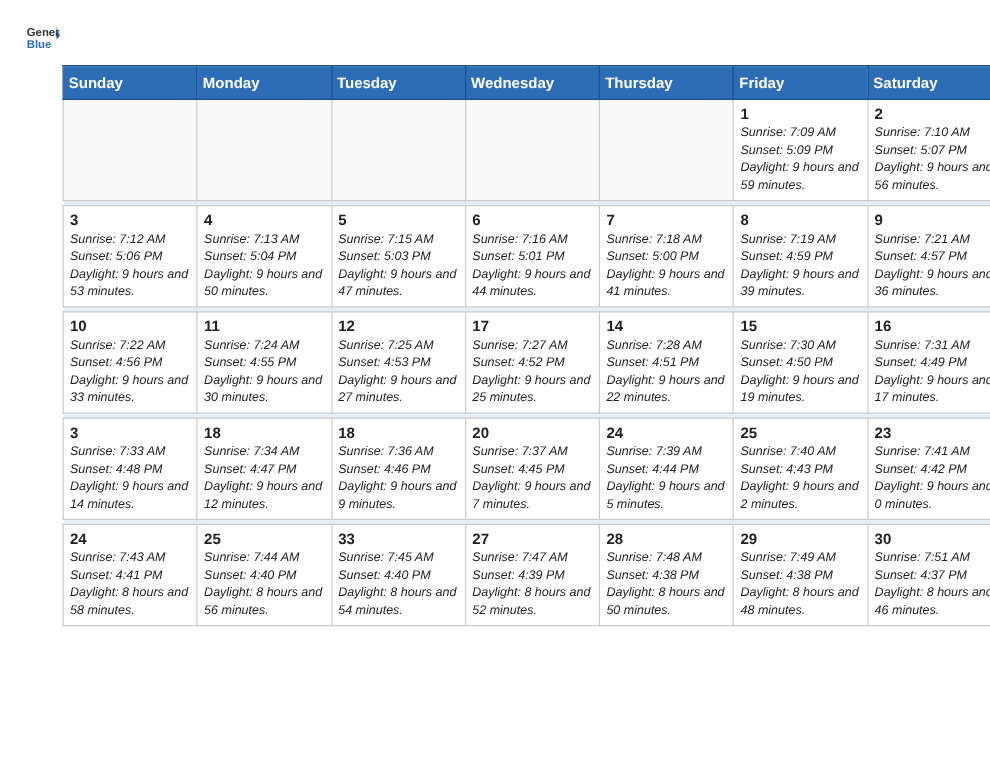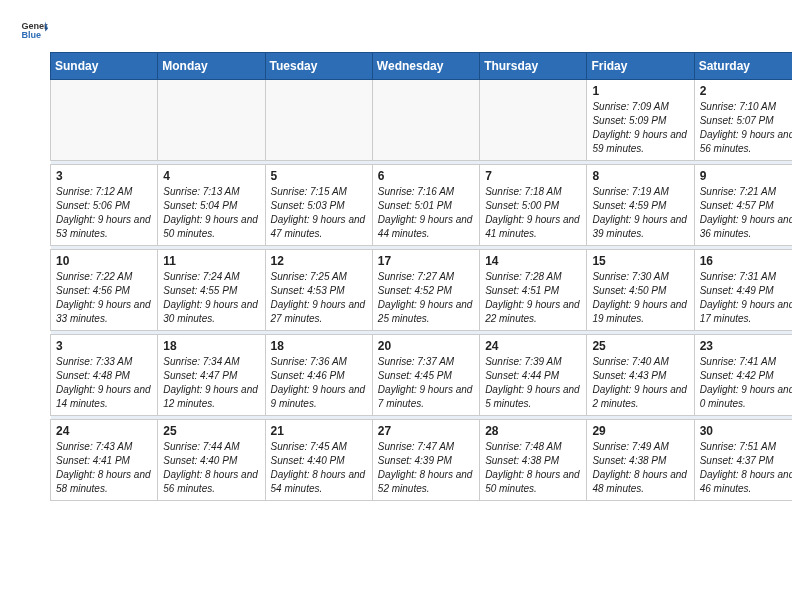--- a/index.html
+++ b/index.html
@@ -239,21 +239,21 @@
       <tr>
         <td>
           <span class="day-number">24</span>
           <div class="day-info">Sunrise: 7:43 AM<br>Sunset: 4:41 PM<br>Daylight: 8 hours and 58 minutes.</div>
         </td>
         <td>
           <span class="day-number">25</span>
           <div class="day-info">Sunrise: 7:44 AM<br>Sunset: 4:40 PM<br>Daylight: 8 hours and 56 minutes.</div>
         </td>
         <td>
-          <span class="day-number">21</span>
+          <span class="day-number">33</span>
           <div class="day-info">Sunrise: 7:45 AM<br>Sunset: 4:40 PM<br>Daylight: 8 hours and 54 minutes.</div>
         </td>
         <td>
           <span class="day-number">27</span>
           <div class="day-info">Sunrise: 7:47 AM<br>Sunset: 4:39 PM<br>Daylight: 8 hours and 52 minutes.</div>
         </td>
         <td>
           <span class="day-number">28</span>
           <div class="day-info">Sunrise: 7:48 AM<br>Sunset: 4:38 PM<br>Daylight: 8 hours and 50 minutes.</div>
         </td>

